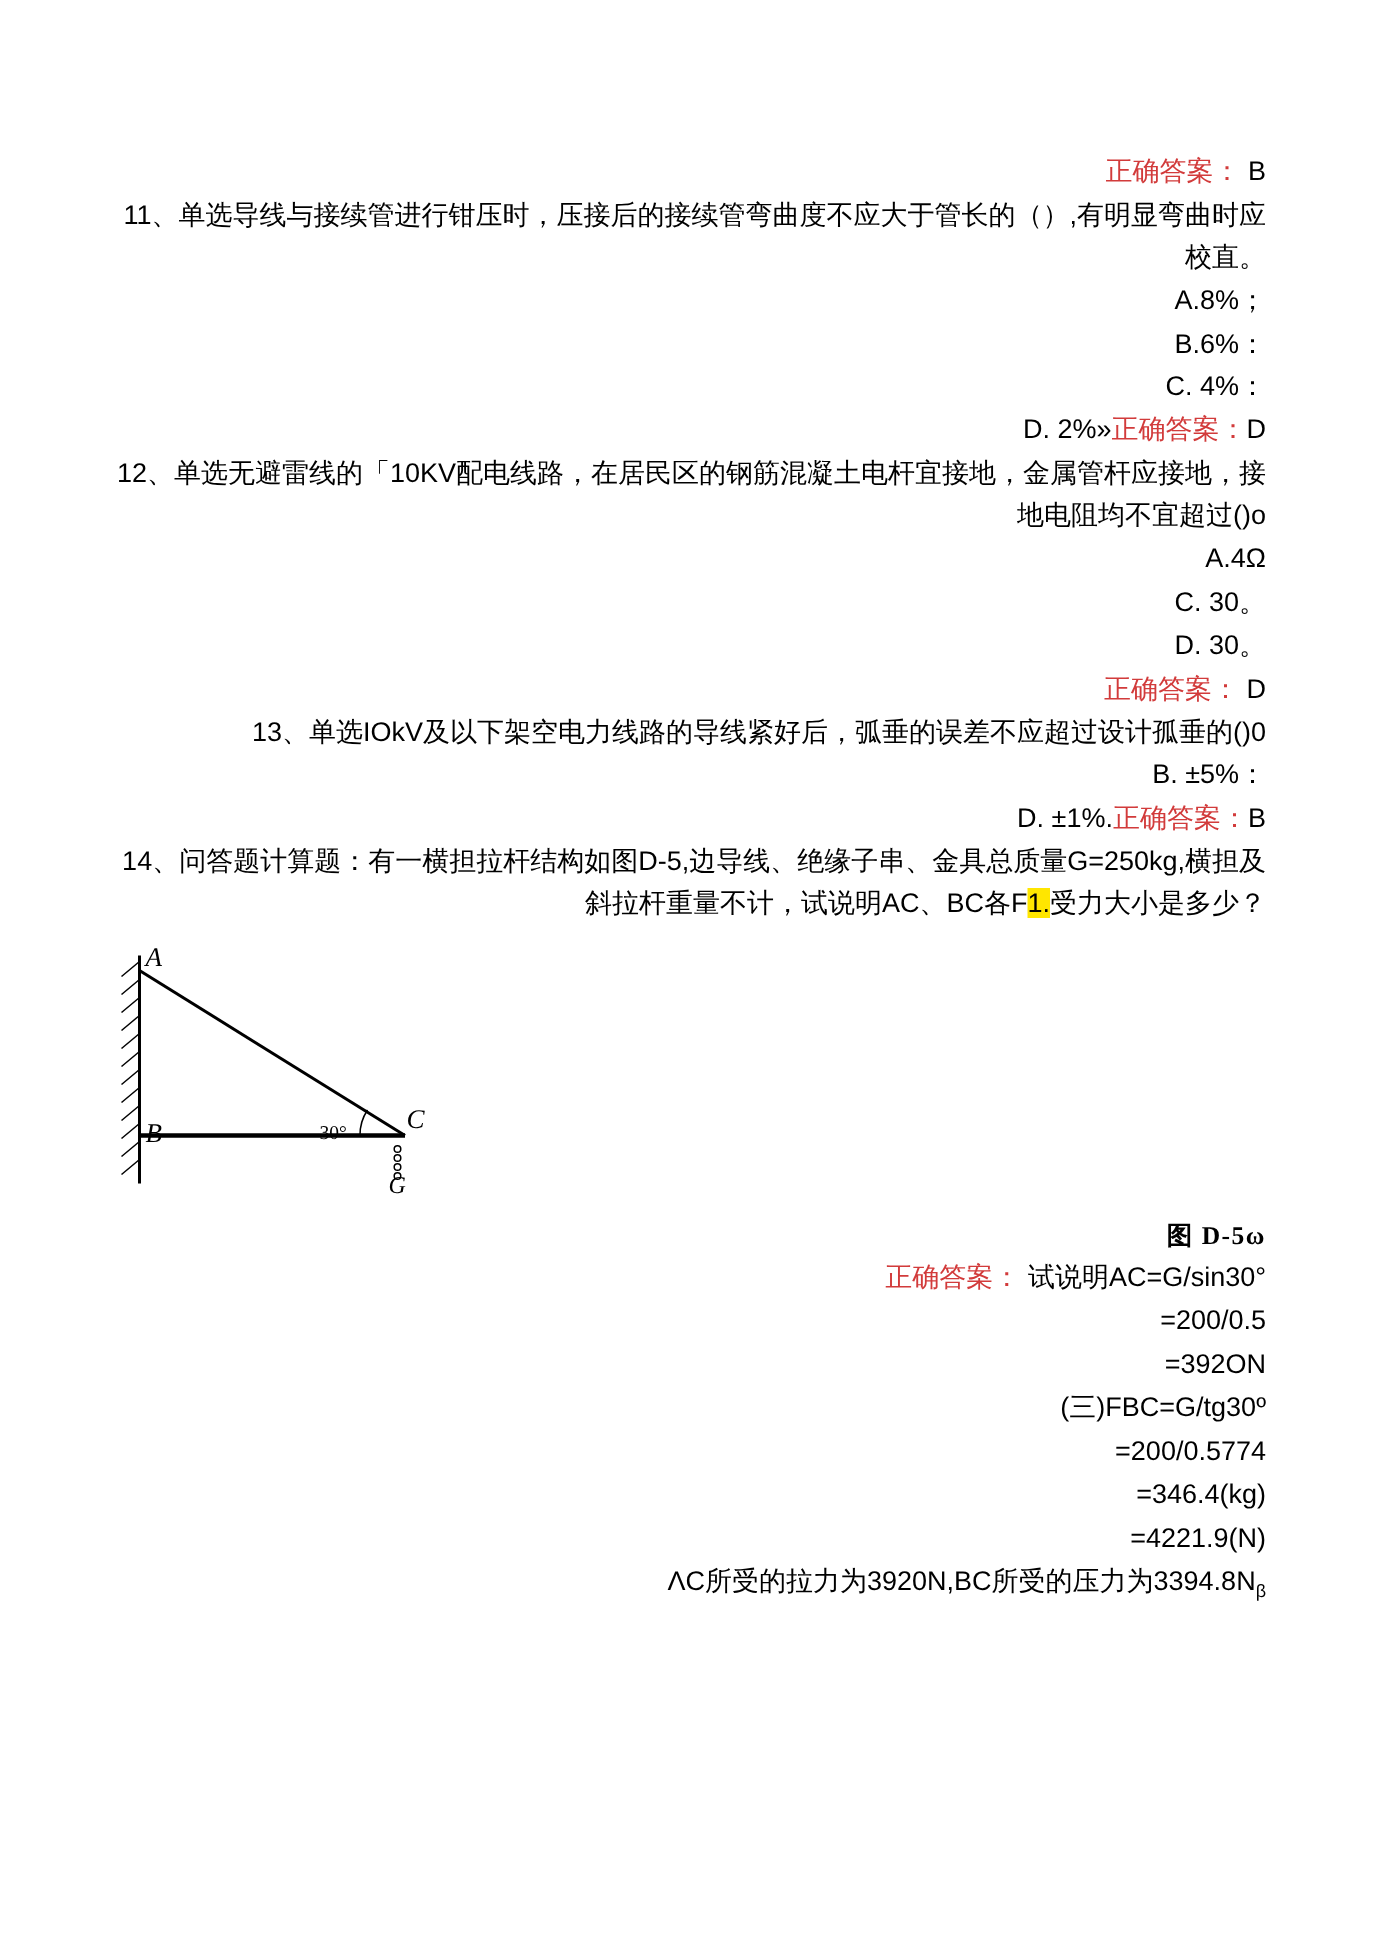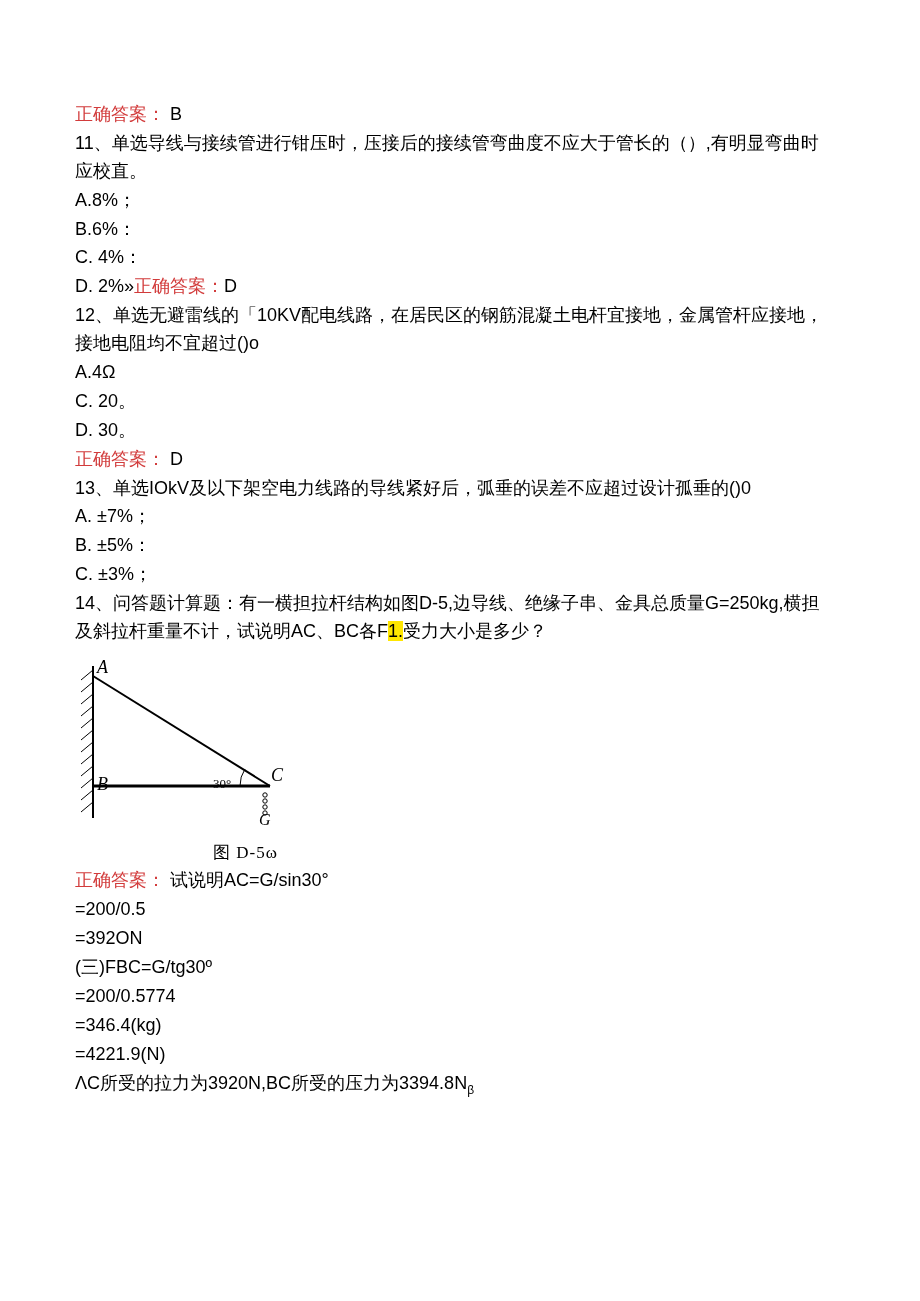--- a/index.html
+++ b/index.html
@@ -6,21 +6,22 @@
     margin: 0;
     padding: 0;
     background: #ffffff;
     font-family: "SimSun", "Microsoft YaHei", sans-serif;
     color: #000000;
     font-size: 18px;
     line-height: 1.55;
     width: 920px;
   }
   .page {
-    padding: 100px 95px 40px 75px;
+    padding: 100px 76px 40px 75px;
+    text-align: right;
   }
   .line {
     margin: 1px 0;
   }
   .red {
     color: #d23b3b;
   }
   .highlight {
     background: #ffe600;
   }
@@ -70,21 +71,21 @@
     position: absolute;
     left: 138px;
     top: 116px;
     font-family: "Times New Roman", serif;
     font-size: 13px;
   }
   .fig-caption {
     margin-left: 138px;
     font-family: "SimSun", serif;
     font-size: 17px;
-    font-weight: normal;
+    font-weight: bold;
     letter-spacing: 1px;
   }
   .sub {
     font-size: 12px;
     vertical-align: sub;
   }
 </style>
 </head>
 <body>
 
@@ -98,31 +99,32 @@
   <div class="line">11、单选导线与接续管进行钳压时，压接后的接续管弯曲度不应大于管长的（）,有明显弯曲时应校直。</div>
   <div class="line">A.8%；</div>
   <div class="line">B.6%：</div>
   <div class="line">C.  4%：</div>
   <div class="line">
     <span>D.  2%»</span><span class="red">正确答案：</span><span>D</span>
   </div>
 
   <div class="line">12、单选无避雷线的「10KV配电线路，在居民区的钢筋混凝土电杆宜接地，金属管杆应接地，接地电阻均不宜超过()o</div>
   <div class="line">A.4Ω</div>
-  <div class="line">C.  20。</div>
+  <div class="line">C.  30。</div>
   <div class="line">D.  30。</div>
   <div class="line">
     <span class="red">正确答案：</span>
     <span>D</span>
   </div>
 
   <div class="line">13、单选IOkV及以下架空电力线路的导线紧好后，弧垂的误差不应超过设计孤垂的()0</div>
-  <div class="line">A.  ±7%；</div>
   <div class="line">B.  ±5%：</div>
-  <div class="line">C.  ±3%；</div>
+  <div class="line">
+    <span>D.  ±1%.</span><span class="red">正确答案：</span><span>B</span>
+  </div>
 
   <div class="line">
     <span>14、问答题计算题：有一横担拉杆结构如图D-5,边导线、绝缘子串、金具总质量G=250kg,横担及斜拉杆重量不计，试说明AC、BC各F</span><span class="highlight">1.</span><span>受力大小是多少？</span>
   </div>
 
   <div class="figure">
     <svg width="230" height="180">
 
       <line x1="18" y1="8" x2="18" y2="160" stroke="#000" stroke-width="2"></line>
 

